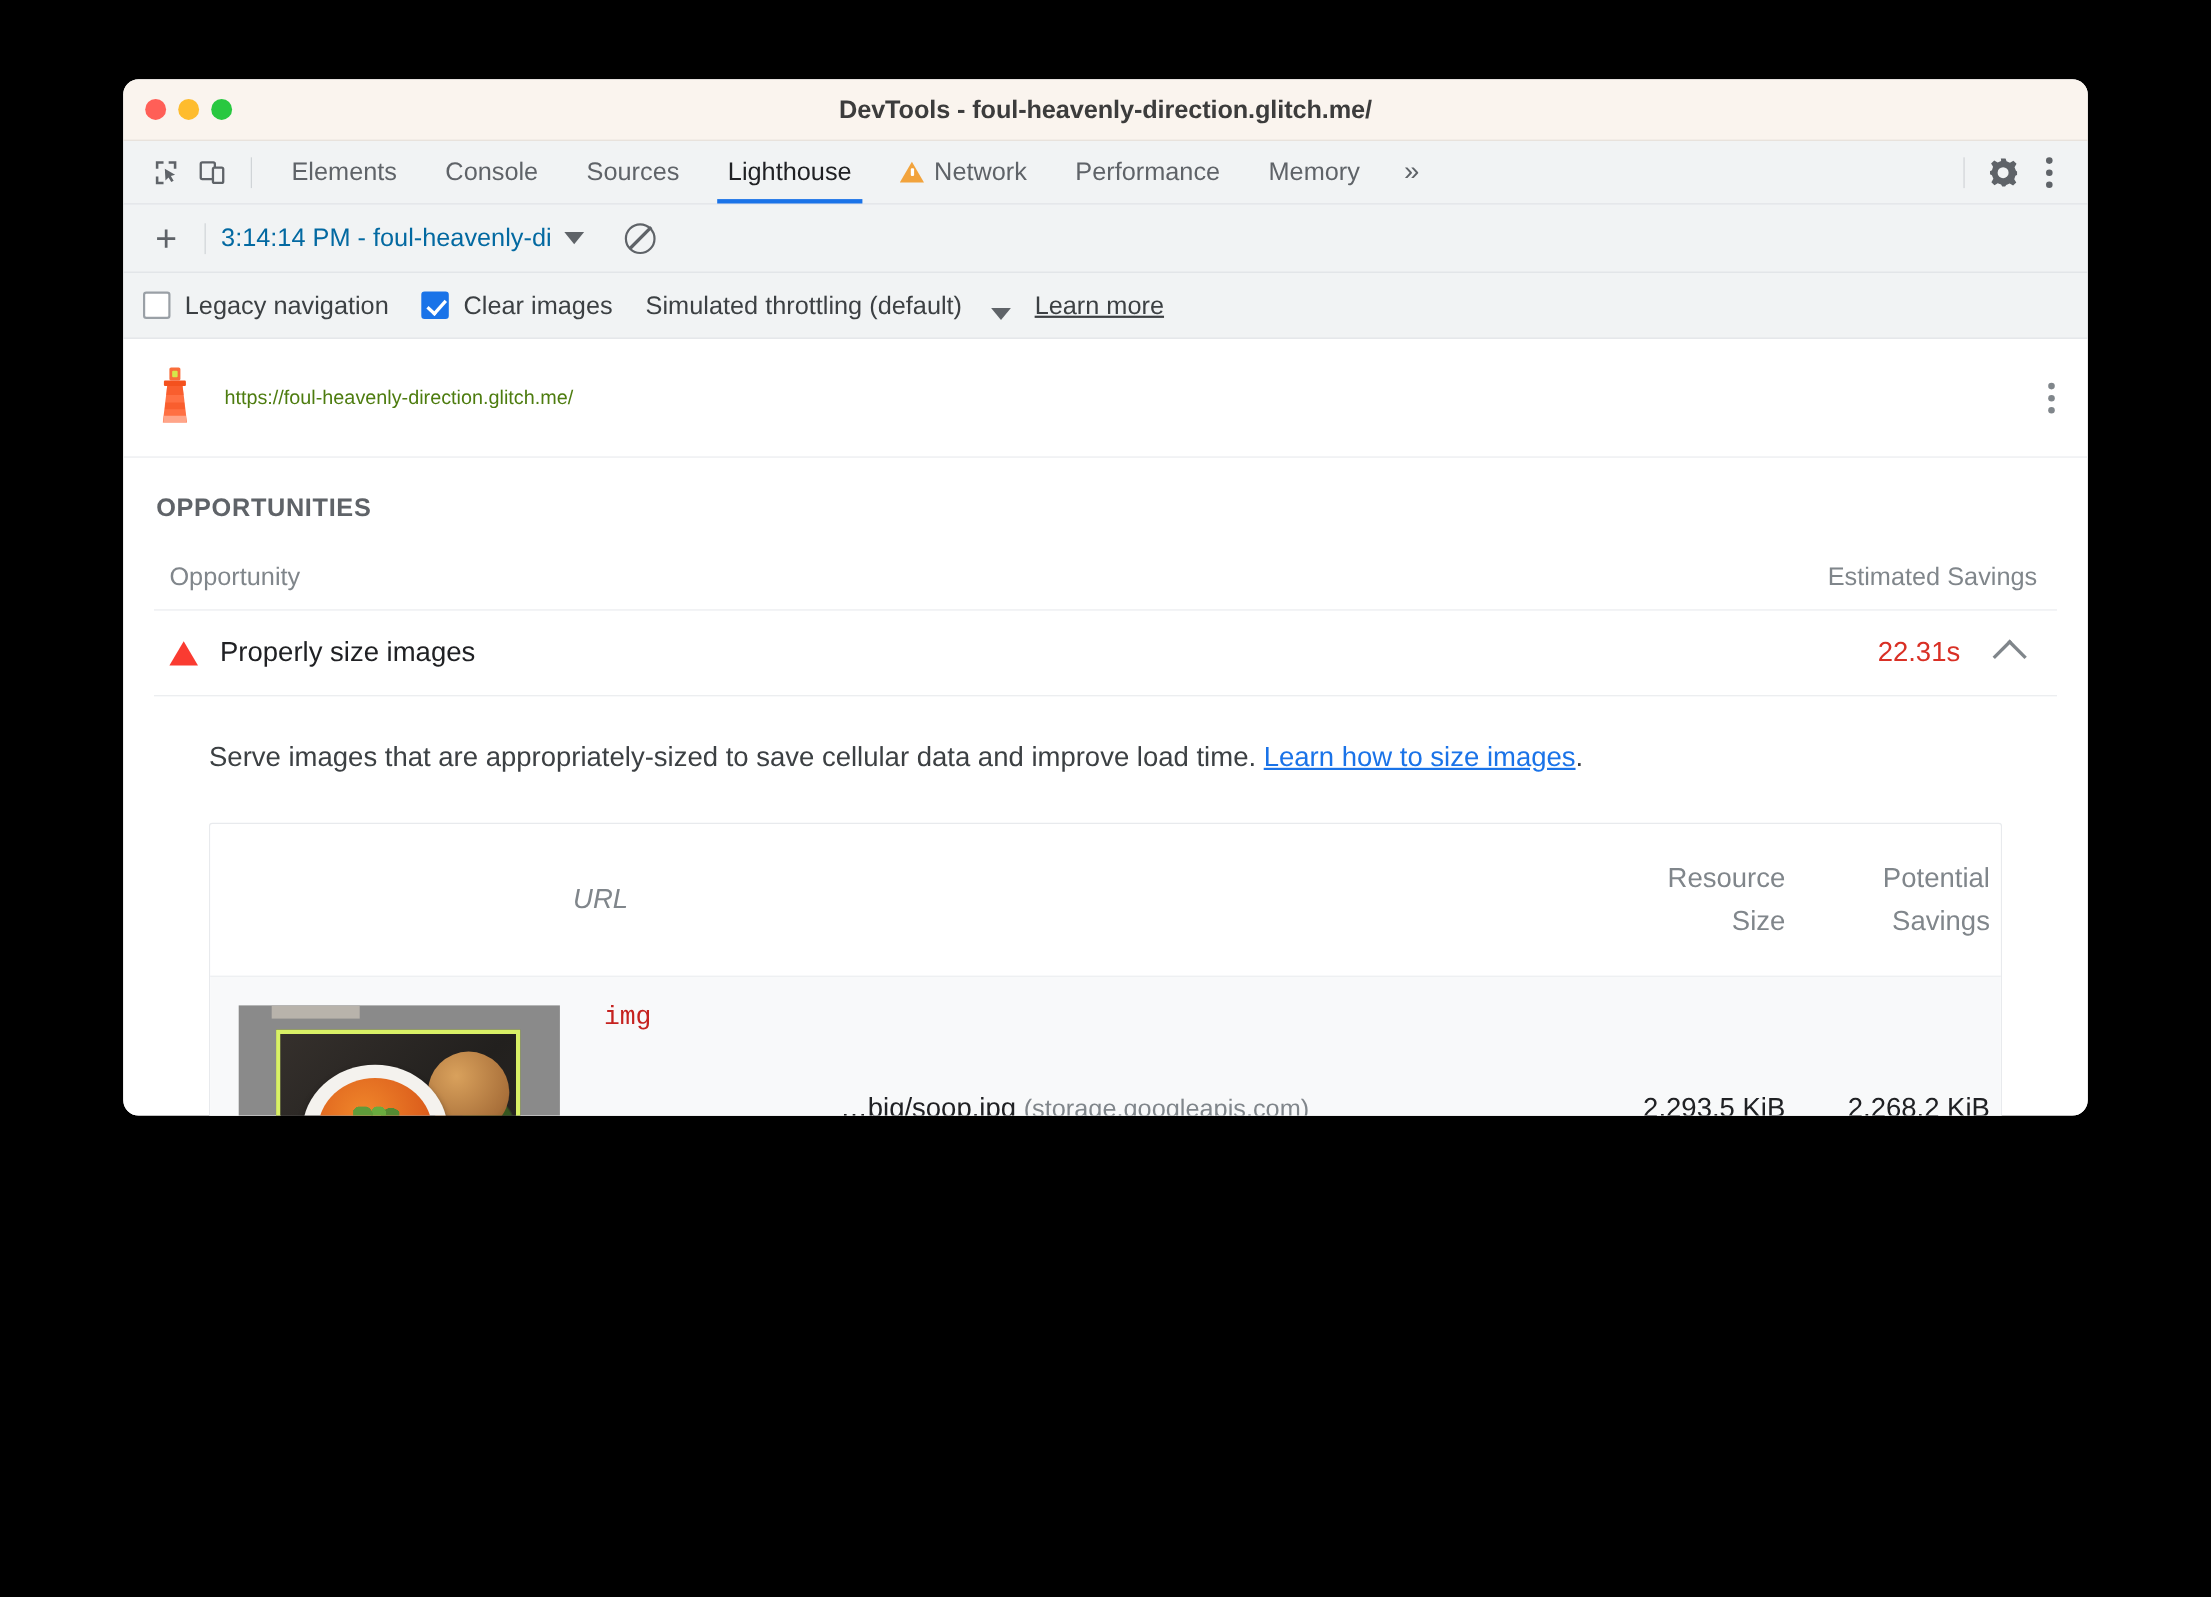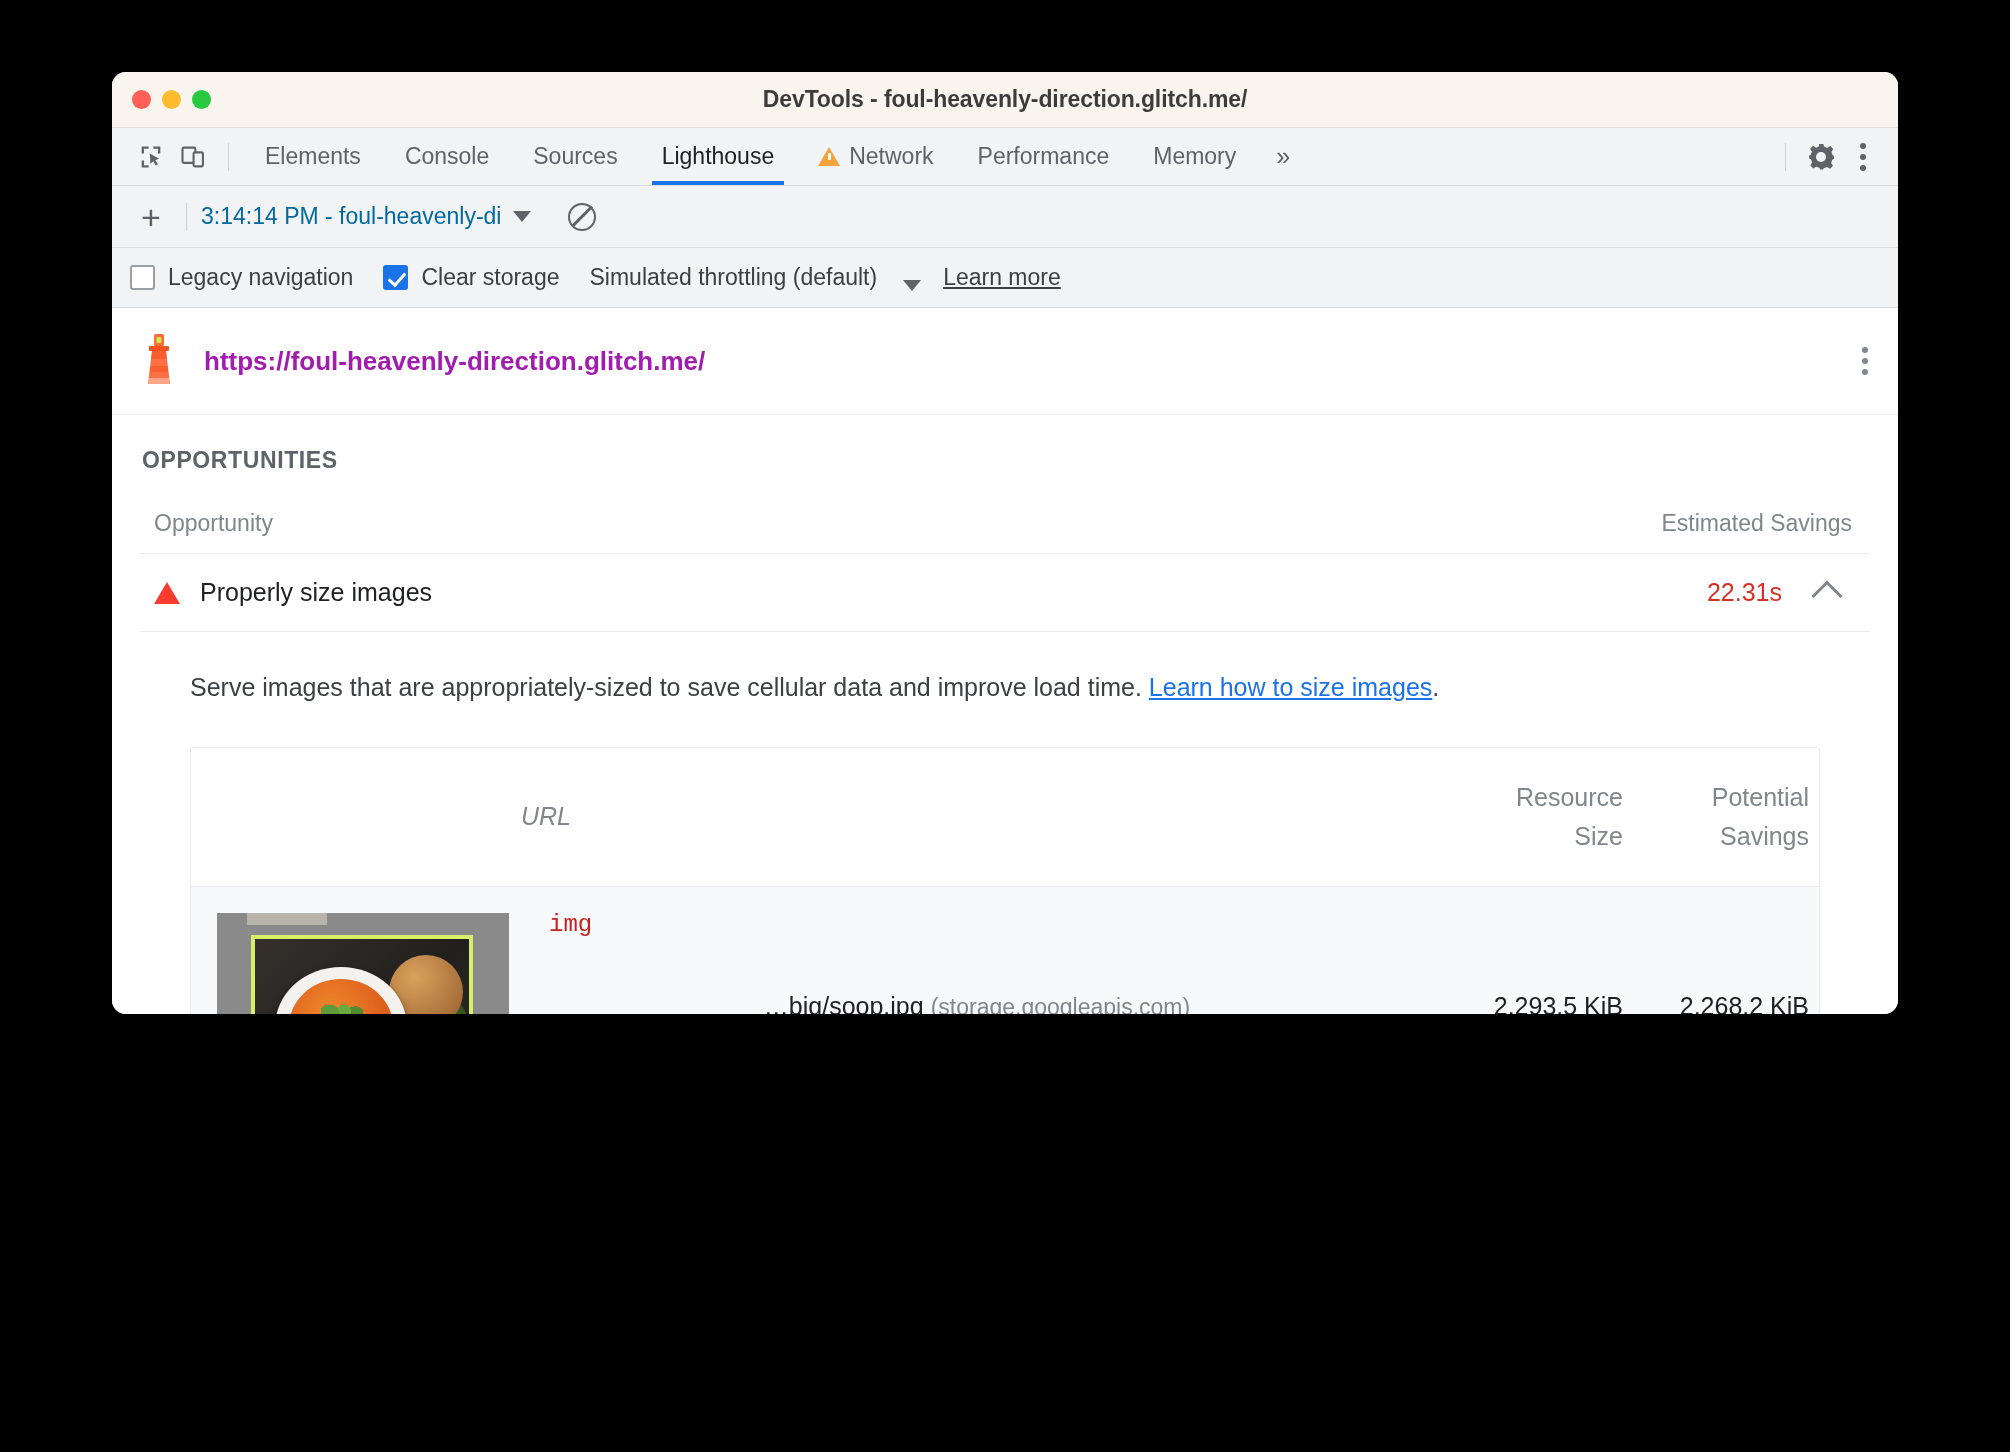--- a/index.html
+++ b/index.html
@@ -170,21 +170,21 @@
     text-decoration: underline; white-space: nowrap;
   }
   
   .report { background: #fff; height: 722px; overflow: hidden; position: relative; }
   .lh-header {
     display: flex; align-items: center;
     padding: 22px 30px 22px 24px;
     border-bottom: 1px solid #e8eaed;
     gap: 22px;
   }
-  .lh-url { font-size: 26px; color: #a21caf; flex: 1; font-weight: bold; }
+  .lh-url { font-size: 18px; color: #4d7c0f; flex: 1; }
   .lh-kebab { display: flex; flex-direction: column; gap: 5px; align-items: center; }
   .lh-kebab i { width: 6px; height: 6px; border-radius: 50%; background: #80868b; display: block; }
   .section-title {
     font-size: 23px; color: #5f6368; font-weight: bold;
     letter-spacing: 0.6px;
     padding: 32px 0 0 30px;
   }
   .opp-table { margin: 0 28px; }
   .opp-head {
     display: flex; align-items: flex-end;
@@ -400,21 +400,21 @@
       </div>
     </div>
 
     <div class="settings-row">
       <label class="chk-wrap">
         <span class="chk"></span>
         <span class="opt-label">Legacy navigation</span>
       </label>
       <label class="chk-wrap">
         <span class="chk checked"></span>
-        <span class="opt-label">Clear storage</span>
+        <span class="opt-label">Clear images</span>
       </label>
       <div class="throttle">
         <span class="opt-label">Simulated throttling (default)</span>
         <span class="tri-down"></span>
       </div>
       <a class="learn-more" href="#">Learn more</a>
     </div>
 
     <div class="report">
 

